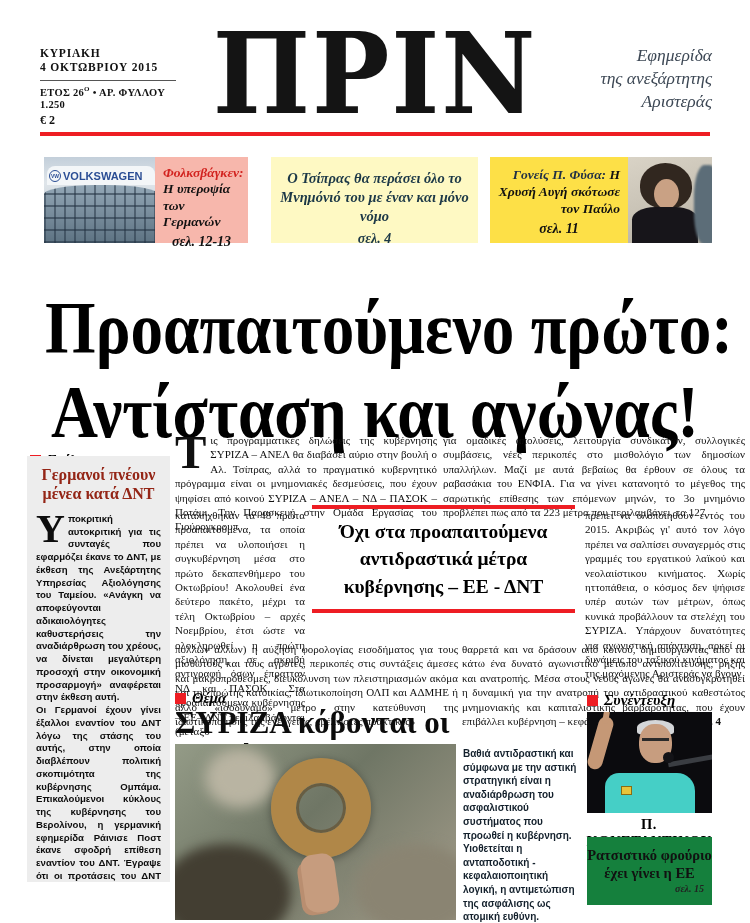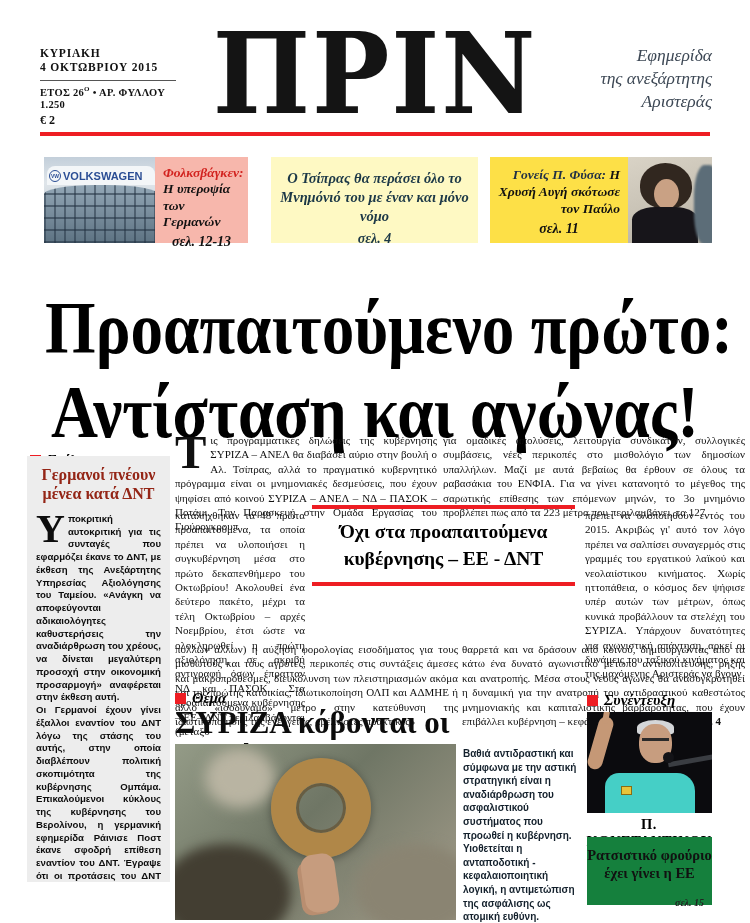--- a/index.html
+++ b/index.html
@@ -116,21 +116,21 @@
   .iv-glasses{position:absolute;left:55px;top:26px;width:27px;height:3px;background:#2a2a2a;}
   .iv-mic-rod{position:absolute;right:-4px;top:46px;width:48px;height:5px;background:#3a3d42;transform:rotate(-10deg);}
   .iv-mic-head{position:absolute;right:38px;top:40px;width:11px;height:11px;background:#131317;border-radius:50%;}
   .iv-shirt{position:absolute;left:18px;bottom:0;width:90px;height:40px;background:#45cfc6;border-radius:14px 18px 0 0;}
   .iv-badge{position:absolute;left:34px;bottom:18px;width:11px;height:9px;background:#e8c53a;border:1px solid #8a6d12;}
   .interview-name{position:absolute;left:585px;top:816px;width:128px;text-align:center;
      font-weight:bold;font-size:14.5px;letter-spacing:.5px;color:#000;}
   .interview-box{position:absolute;left:587px;top:837px;width:125px;height:68px;background:#15803d;
      text-align:center;font-weight:bold;font-size:14.5px;line-height:1.25;padding-top:9px;}
   .interview-page{display:block;text-align:right;font-style:italic;font-weight:bold;font-size:10px;
-     margin-top:15px;padding-right:8px;color:#222;}
+     margin-top:1px;padding-right:8px;color:#222;}
 </style>
 </head>
 <body>
 
 <div id="page" data-name="newspaper-front-page">
 
   <div class="date-block" data-name="date-block">
     <div class="date-line" data-name="weekday">ΚΥΡΙΑΚΗ</div>
     <div class="date-line" data-name="issue-date">4 ΟΚΤΩΒΡΙΟΥ 2015</div>
     <div class="date-rule" data-name="date-divider"></div>
@@ -189,20 +189,21 @@
 
     </div>
   </div>
 
   <div class="art art-intro" data-name="lead-article-intro">
     <span class="dropcap-t" data-name="drop-cap">Τ</span><span>ις προγραμματικές δηλώσεις της κυβέρνησης ΣΥΡΙΖΑ – ΑΝΕΛ θα διαβάσει αύριο στην βουλή ο Αλ. Τσίπρας, αλλά το πραγματικό κυβερνητικό πρόγραμμα είναι οι μνημονιακές δεσμεύσεις, που έχουν ψηφίσει από κοινού ΣΥΡΙΖΑ – ΑΝΕΛ – ΝΔ – ΠΑΣΟΚ – Ποτάμι. Την Παρασκευή στην Ομάδα Εργασίας του Γιούρογκρουπ</span>
   </div>
   <div class="art art-col-left" data-name="lead-article-left-column">καταλήχθηκαν τα 48 πρώτα προαπαιτούμενα, τα οποία πρέπει να υλοποιήσει η συγκυβέρνηση μέσα στο πρώτο δεκαπενθήμερο του Οκτωβρίου! Ακολουθεί ένα δεύτερο πακέτο, μέχρι τα τέλη Οκτωβρίου – αρχές Νοεμβρίου, έτσι ώστε να ολοκληρωθεί η πρώτη αξιολόγηση, σε ακριβή αντιγραφή όσων έπρατταν ΝΔ και ΠΑΣΟΚ... Στα προαπαιτούμενα κυβέρνησης – ΕΕ– ΔΝΤ περιλαμβάνονται (μεταξύ</div>
   <div class="pullquote" data-name="pull-quote">
     <div data-name="pull-quote-line">Όχι στα προαπαιτούμενα</div>
+    <div data-name="pull-quote-line">αντιδραστικά μέτρα</div>
     <div data-name="pull-quote-line">κυβέρνησης – ΕΕ - ΔΝΤ</div>
   </div>
   <div class="art art-col-right-top" data-name="lead-article-right-top">για ομαδικές απολύσεις, λειτουργία συνδικάτων, συλλογικές συμβάσεις, νέες περικοπές στο μισθολόγιο των δημοσίων υπαλλήλων. Μαζί με αυτά βεβαίως θα έρθουν σε όλους τα ραβασάκια του ΕΝΦΙΑ. Για να γίνει κατανοητό το μέγεθος της σαρωτικής επίθεσης των επόμενων μηνών, το 3ο μνημόνιο προβλέπει πως από τα 223 μέτρα που περιλαμβάνει, τα 127</div>
   <div class="art art-col-right-mid" data-name="lead-article-right-middle">πρέπει να υλοποιηθούν εντός του 2015. Ακριβώς γι' αυτό τον λόγο πρέπει να σαλπίσει συναγερμός στις γραμμές του εργατικού λαϊκού και νεολαιίστικου κινήματος. Χωρίς ηττοπάθεια, ο κόσμος δεν ψήφισε υπέρ αυτών των μέτρων, όπως κυνικά προβάλλουν τα στελέχη του ΣΥΡΙΖΑ. Υπάρχουν δυνατότητες για αγωνιστική απάντηση, αρκεί οι δυνάμεις του ταξικού κινήματος και της μαχόμενης Αριστεράς να βγουν</div>
   <div class="art art-bottom-left" data-name="lead-article-bottom-left">πολλών άλλων) η αύξηση φορολογίας εισοδήματος για τους μισθωτούς και τους αγρότες, περικοπές στις συντάξεις άμεσες και μακροπρόθεσμες, διευκόλυνση των πλειστηριασμών ακόμα και της πρώτης κατοικίας, ιδιωτικοποίηση ΟΛΠ και ΑΔΜΗΕ ή άλλο «ισοδύναμο» μέτρο στην κατεύθυνση της ιδιωτικοποίησης της ενέργειας, «βέλτιστες πρακτικές»</div>
   <div class="art art-bottom-right" data-name="lead-article-bottom-right">
     <span>θαρρετά και να δράσουν από κοινού, δημιουργώντας από τα κάτω ένα δυνατό αγωνιστικό μέτωπο αντιπολίτευσης, ρήξης και ανατροπής. Μέσα στους νέους αγώνες θα ανασυγκροτηθεί η δυναμική για την ανατροπή του αντιδραστικού καθεστώτος μνημονιακής και καπιταλιστικής βαρβαρότητας, που έχουν επιβάλλει κυβέρνηση – κεφάλαιο – ΕΕ – ΔΝΤ. </span><span class="pages-ref" data-name="pages-reference">Σελ. 2, 3, 4</span>
   </div>
 
   <div class="section-label theme-label" data-name="section-label-theme">

